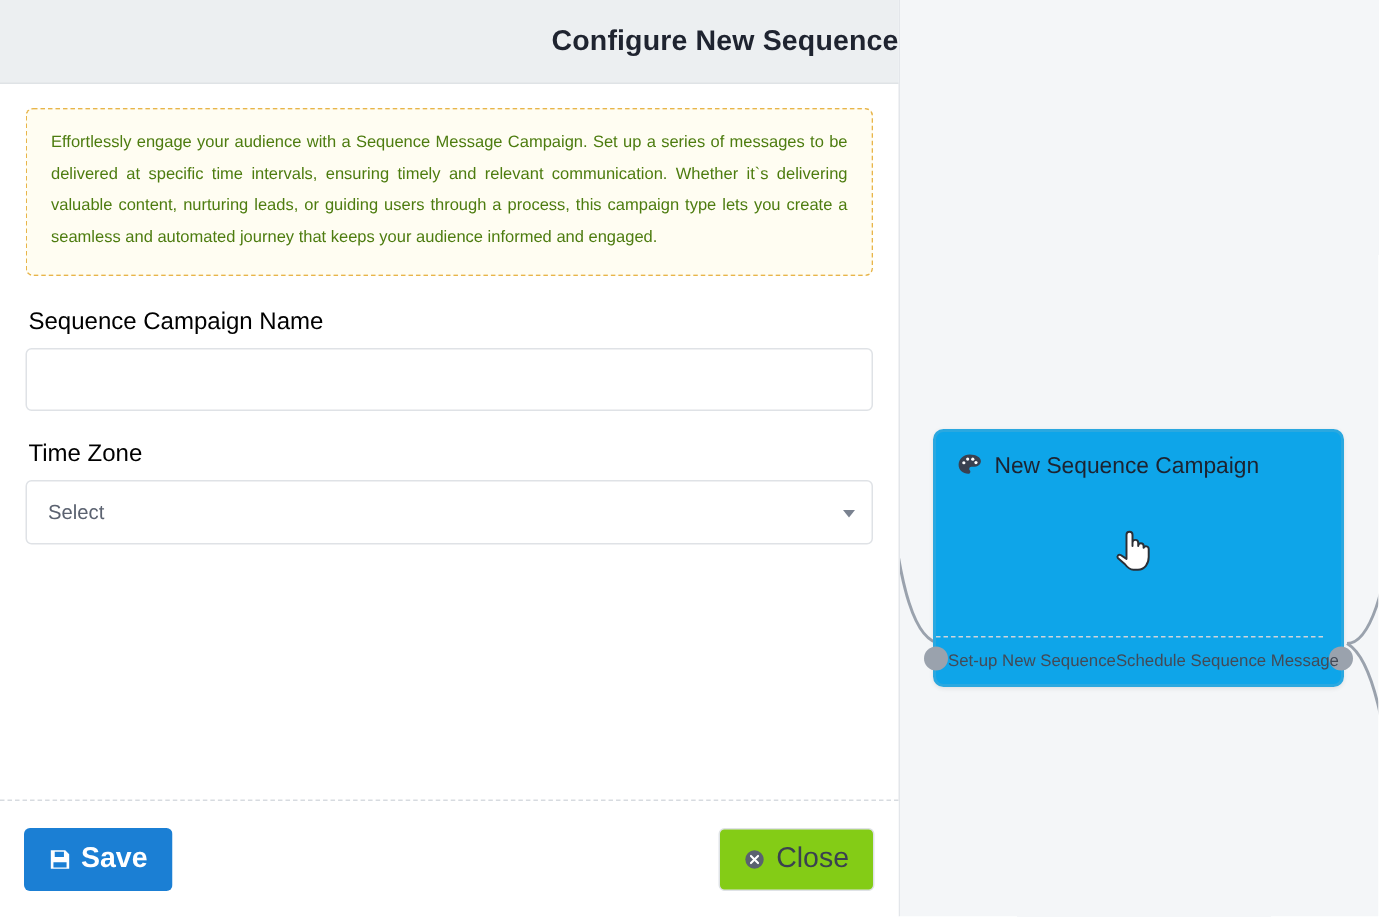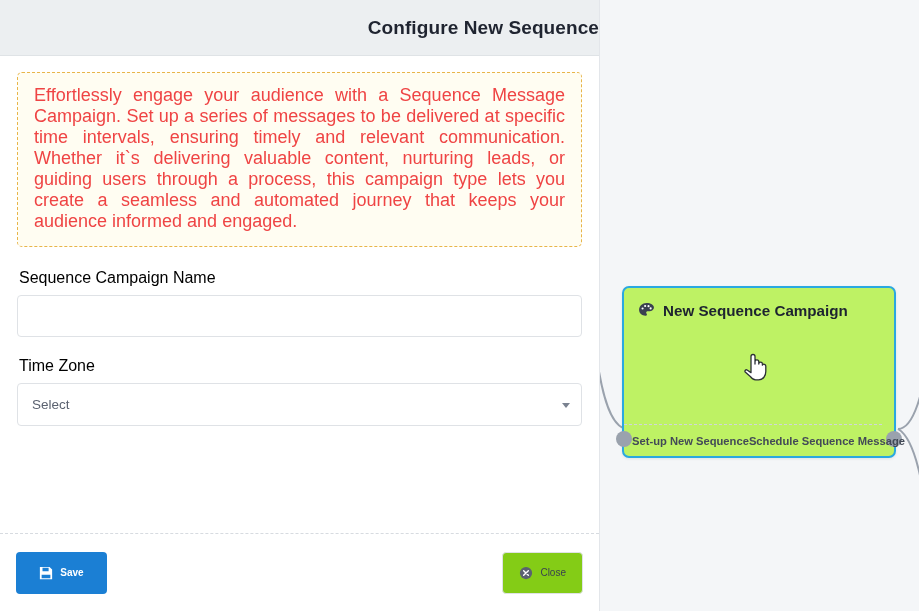--- a/index.html
+++ b/index.html
@@ -52,23 +52,23 @@
 
   .notice {
     border: 1px dashed #e8b54a;
     background: #fffdf2;
     border-radius: 5px;
     padding: 12px 16px 14px 16px;
     margin-bottom: 22px;
   }
   .notice p {
     margin: 0;
-    font-size: 18px;
+    font-size: 11px;
     line-height: 21px;
-    color: #ef4444;
+    color: #4d7c0f;
     text-align: justify;
   }
 
   .field-label {
     font-size: 16px;
     color: #000000;
     margin: 0 0 8px 2px;
   }
   .text-input {
     width: 100%;
@@ -121,21 +121,21 @@
     align-items: center;
     justify-content: space-between;
     padding: 0 16px;
     background: #fff;
   }
   .btn {
     display: inline-flex;
     align-items: center;
     gap: 7px;
     border-radius: 4px;
-    font-size: 10px;
+    font-size: 19px;
     cursor: pointer;
     border: 1px solid transparent;
     padding: 0 16px;
     height: 42px;
   }
   .btn-save {
     background: #1b7fd4;
     color: #fff;
     font-weight: bold;
     min-width: 91px;
@@ -157,25 +157,24 @@
     height: 611px;
     background: #f4f6f8;
     overflow: hidden;
   }
   .node {
     position: absolute;
     left: 22px;
     top: 286px;
     width: 274px;
     height: 172px;
-    background: #bef264;
+    background: #0ea5e9;
     border: 2px solid #2aa8e0;
     border-radius: 7px;
     box-shadow: 0 1px 3px rgba(0,0,0,0.08);
-    font-weight: bold;
   }
   .node-head {
     display: flex;
     align-items: center;
     gap: 8px;
     padding: 14px 14px 0 14px;
   }
   .node-title {
     font-size: 15.2px;
     color: #1d2330;

